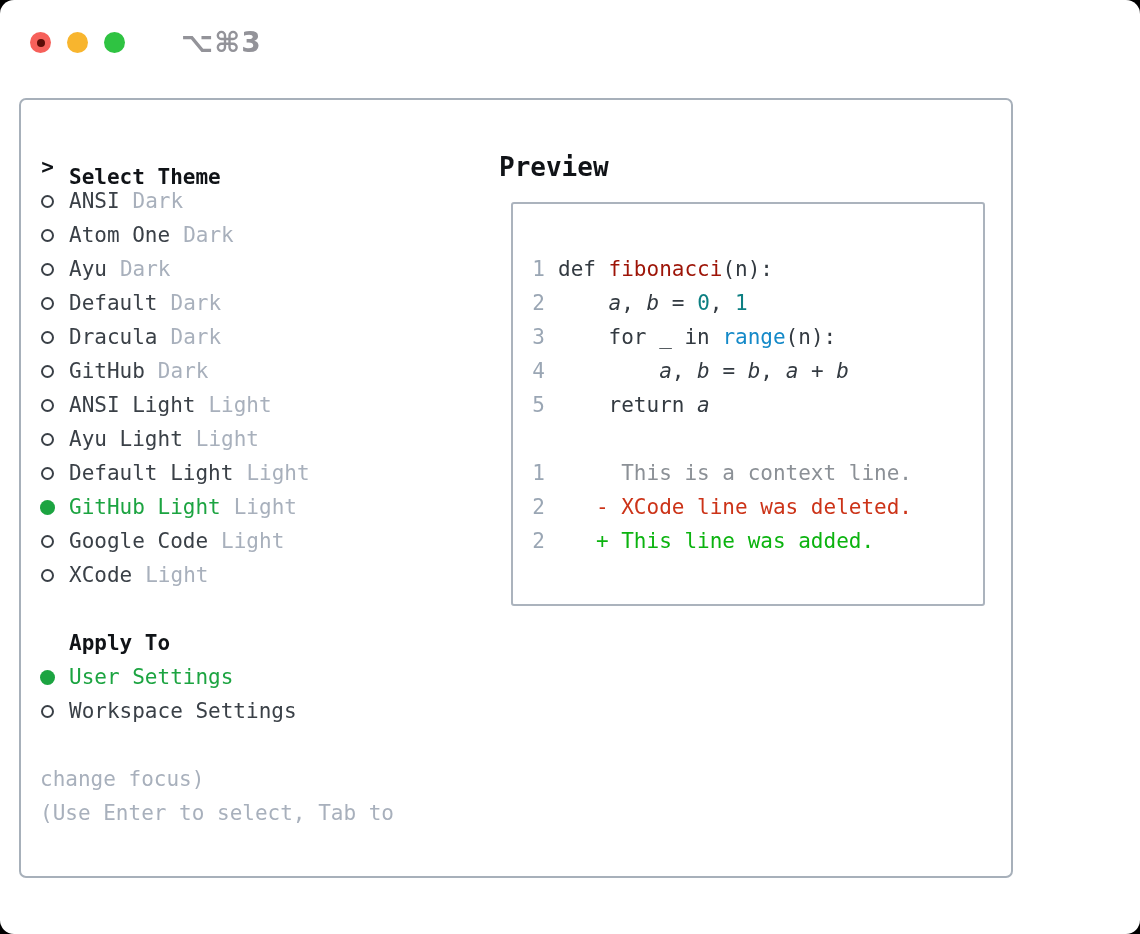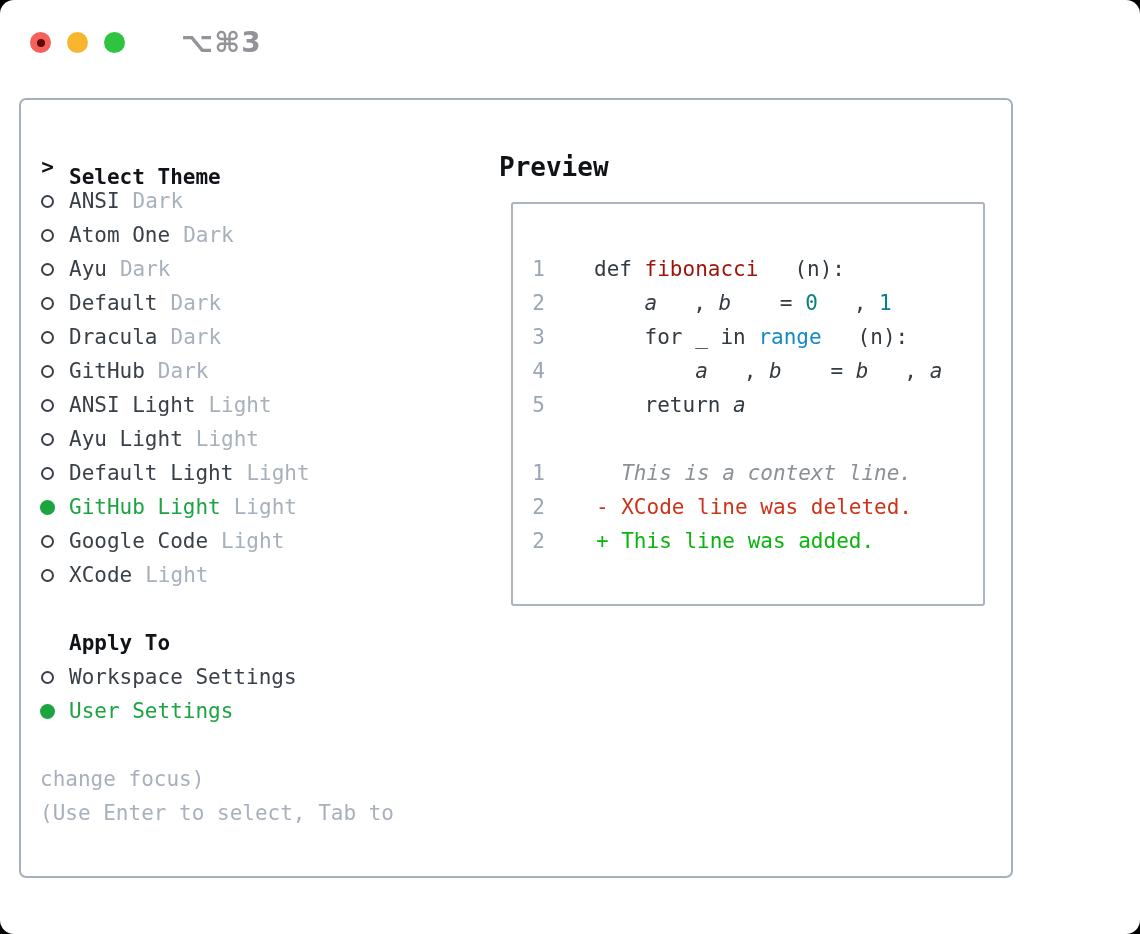--- a/index.html
+++ b/index.html
@@ -42,26 +42,26 @@
   
   .preview-title{position:absolute;left:478px;top:50px;height:34px;line-height:34px;font-size:26px;font-weight:700;color:var(--heading-black);}
   .preview-box{
     position:absolute;left:490px;top:102px;width:474px;height:404px;box-sizing:border-box;
     border:2px solid var(--preview-border);border-radius:3px;background:#fff;
     padding:48px 0 0 19px;overflow:hidden;
   }
   .pline{display:flex;align-items:center;height:34px;font-size:21px;}
   .ln{width:13px;text-align:right;margin-right:13px;color:var(--line-number);flex:none;white-space:pre;}
   .code{white-space:pre;}
-  .tok-plain{color:var(--code-plain);margin-left:36px;}
+  .tok-plain{color:var(--code-plain);}
   .tok-func{color:var(--func-red);text-align:center;}
   .tok-number{color:var(--number-teal);}
   .tok-builtin{color:var(--builtin-blue);}
   .tok-var{color:var(--code-plain);font-style:italic;}
-  .tok-context{color:var(--context-gray);font-style:italic;}
+  .tok-context{color:var(--context-gray);}
   .tok-deleted{color:var(--deleted-red);}
   .tok-added{color:var(--added-green);}
 </style>
 </head>
 <body>
 
 <div class="window">
 
   <div class="titlebar">
     <button class="tl tl-red"></button>
@@ -168,31 +168,31 @@
         </div>
 
       <div class="spacer"></div>
 
       <div class="row">
         <span class="marker"></span>
         <span class="plain-title">Apply To</span>
       </div>
 
       <div id="apply-list">
+          <div class="row sel">
+            <span class="marker">
+              <span class="radio-sel"></span>
+            </span>
+            <span class="theme-name">User Settings</span>
+          </div>
           <div class="row">
             <span class="marker">
               <span class="radio-open"></span>
             </span>
             <span class="theme-name">Workspace Settings</span>
-          </div>
-          <div class="row sel">
-            <span class="marker">
-              <span class="radio-sel"></span>
-            </span>
-            <span class="theme-name">User Settings</span>
           </div>
         </div>
 
       <div class="spacer"></div>
 
       <div class="hint">change focus)</div>
       <div class="hint">(Use Enter to select, Tab to</div>
     </div>
 
     <div class="preview-title">Preview</div>

